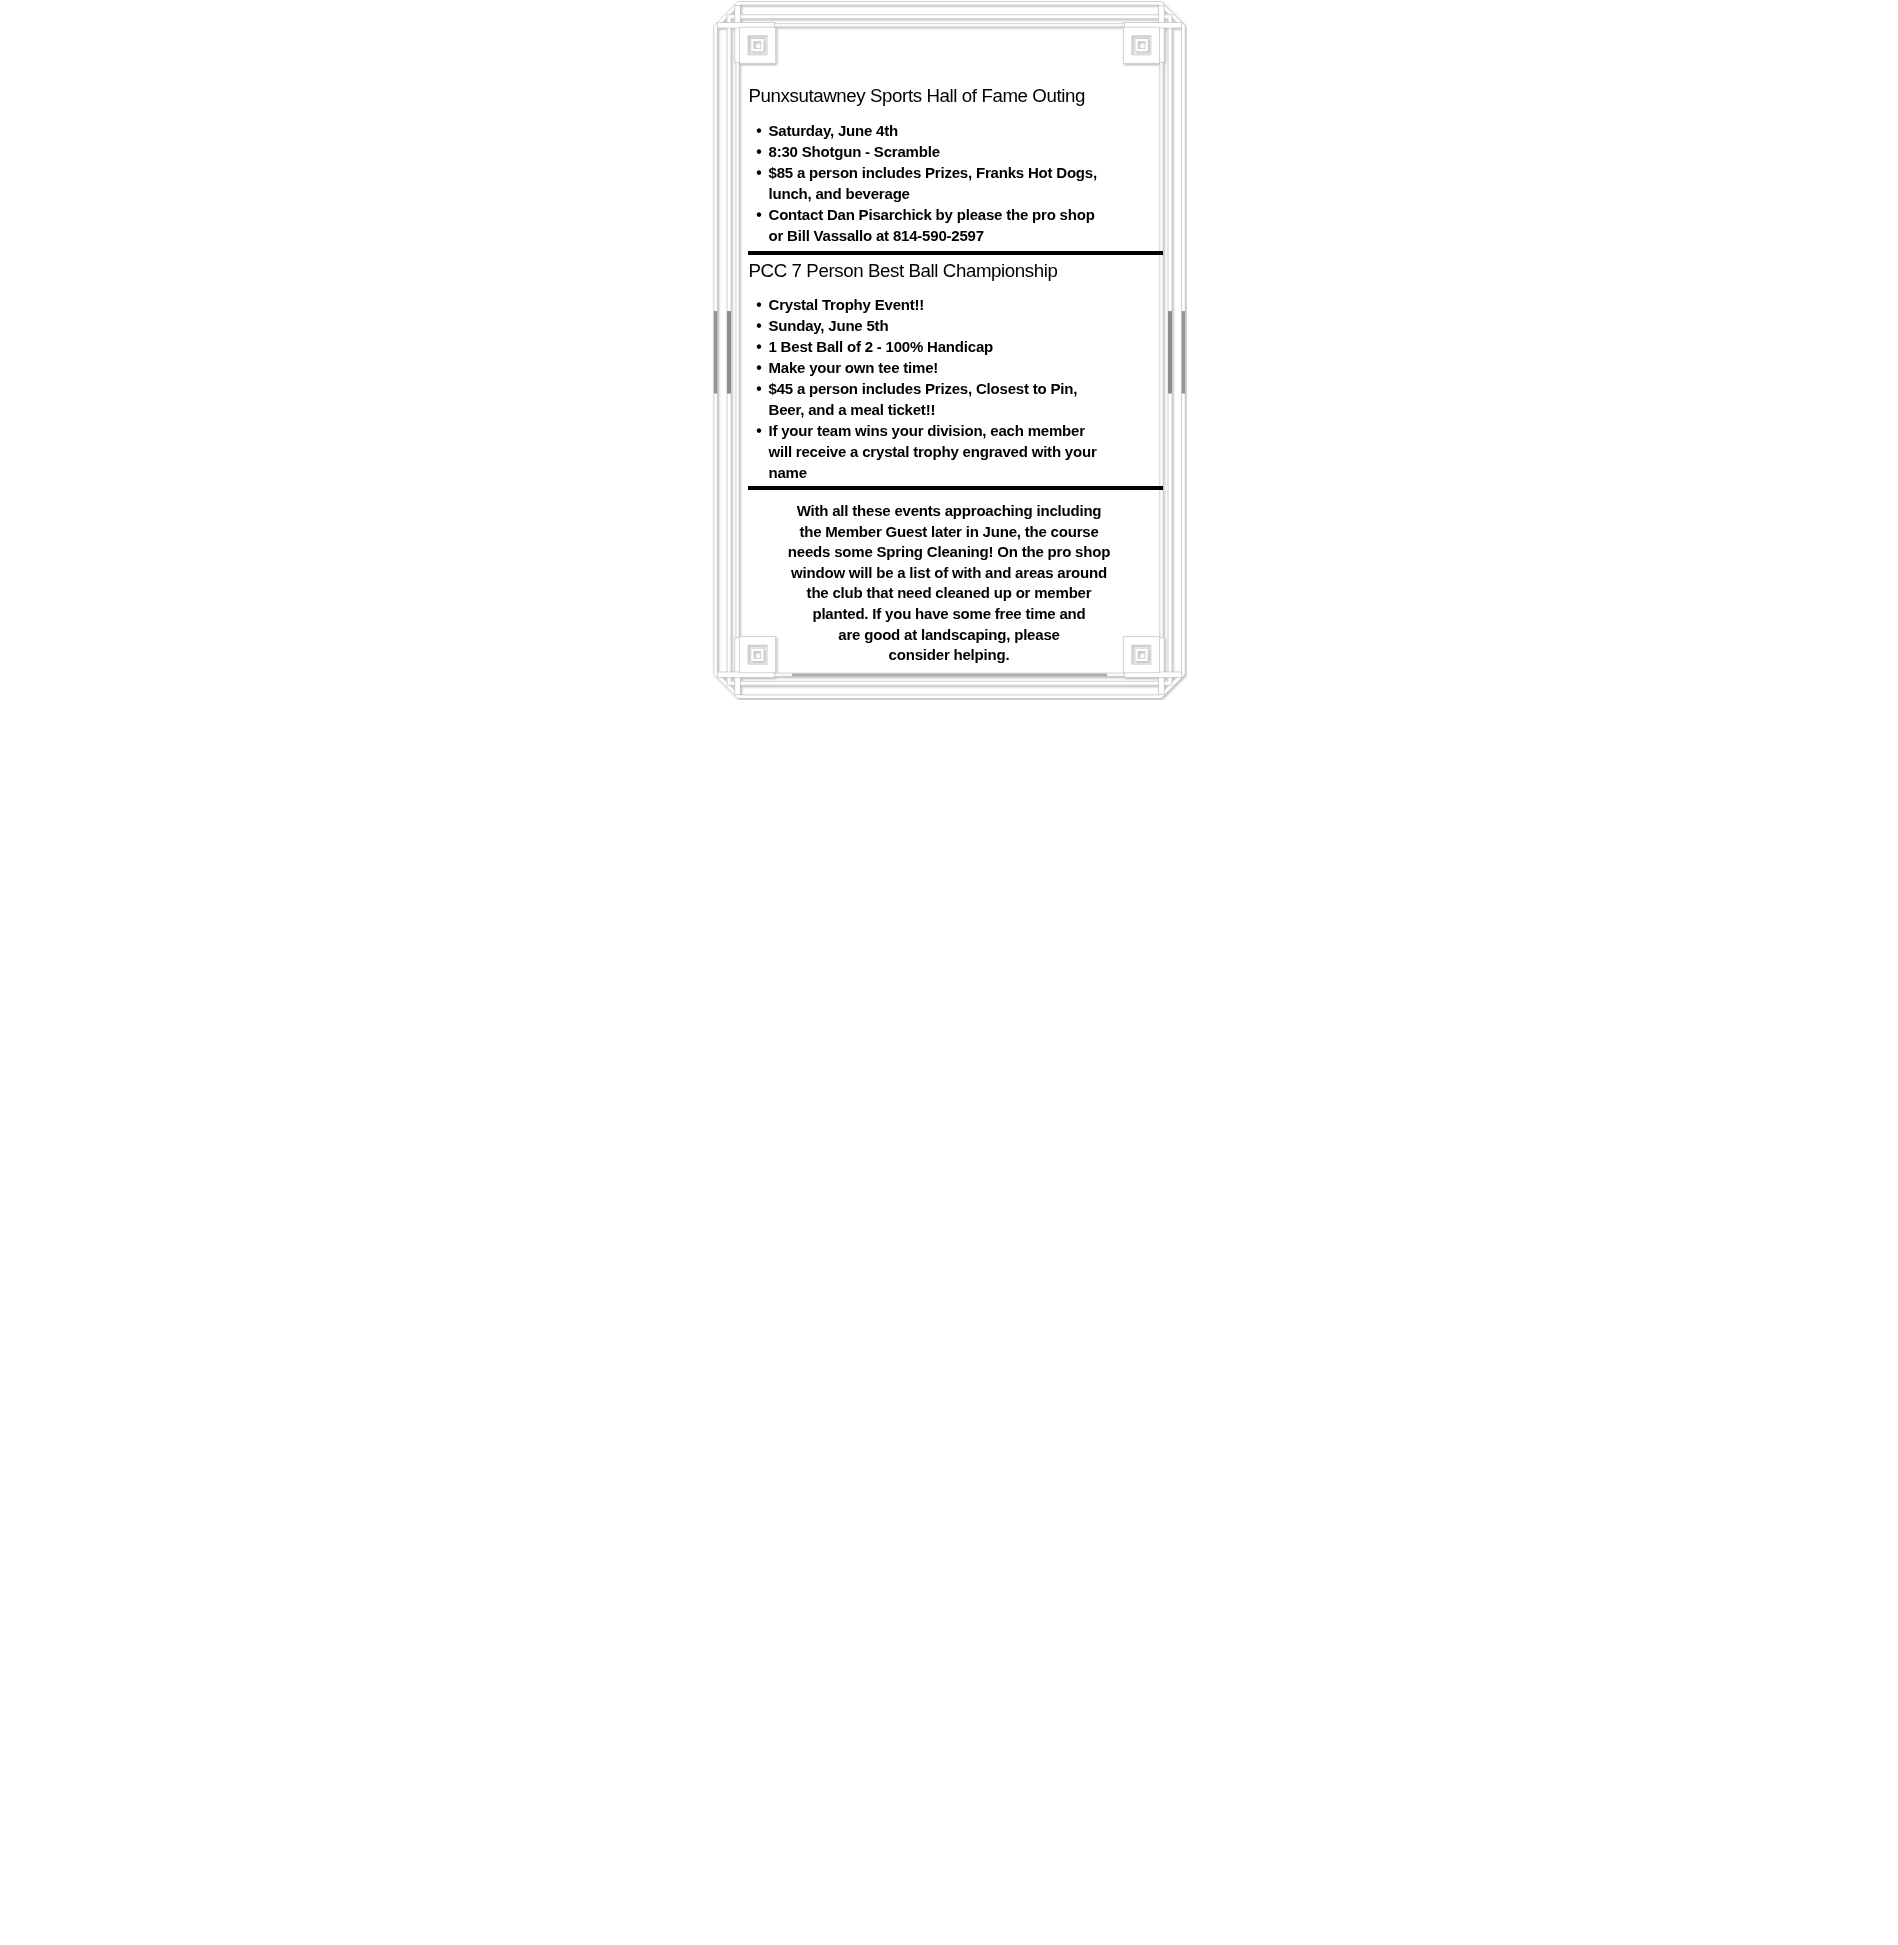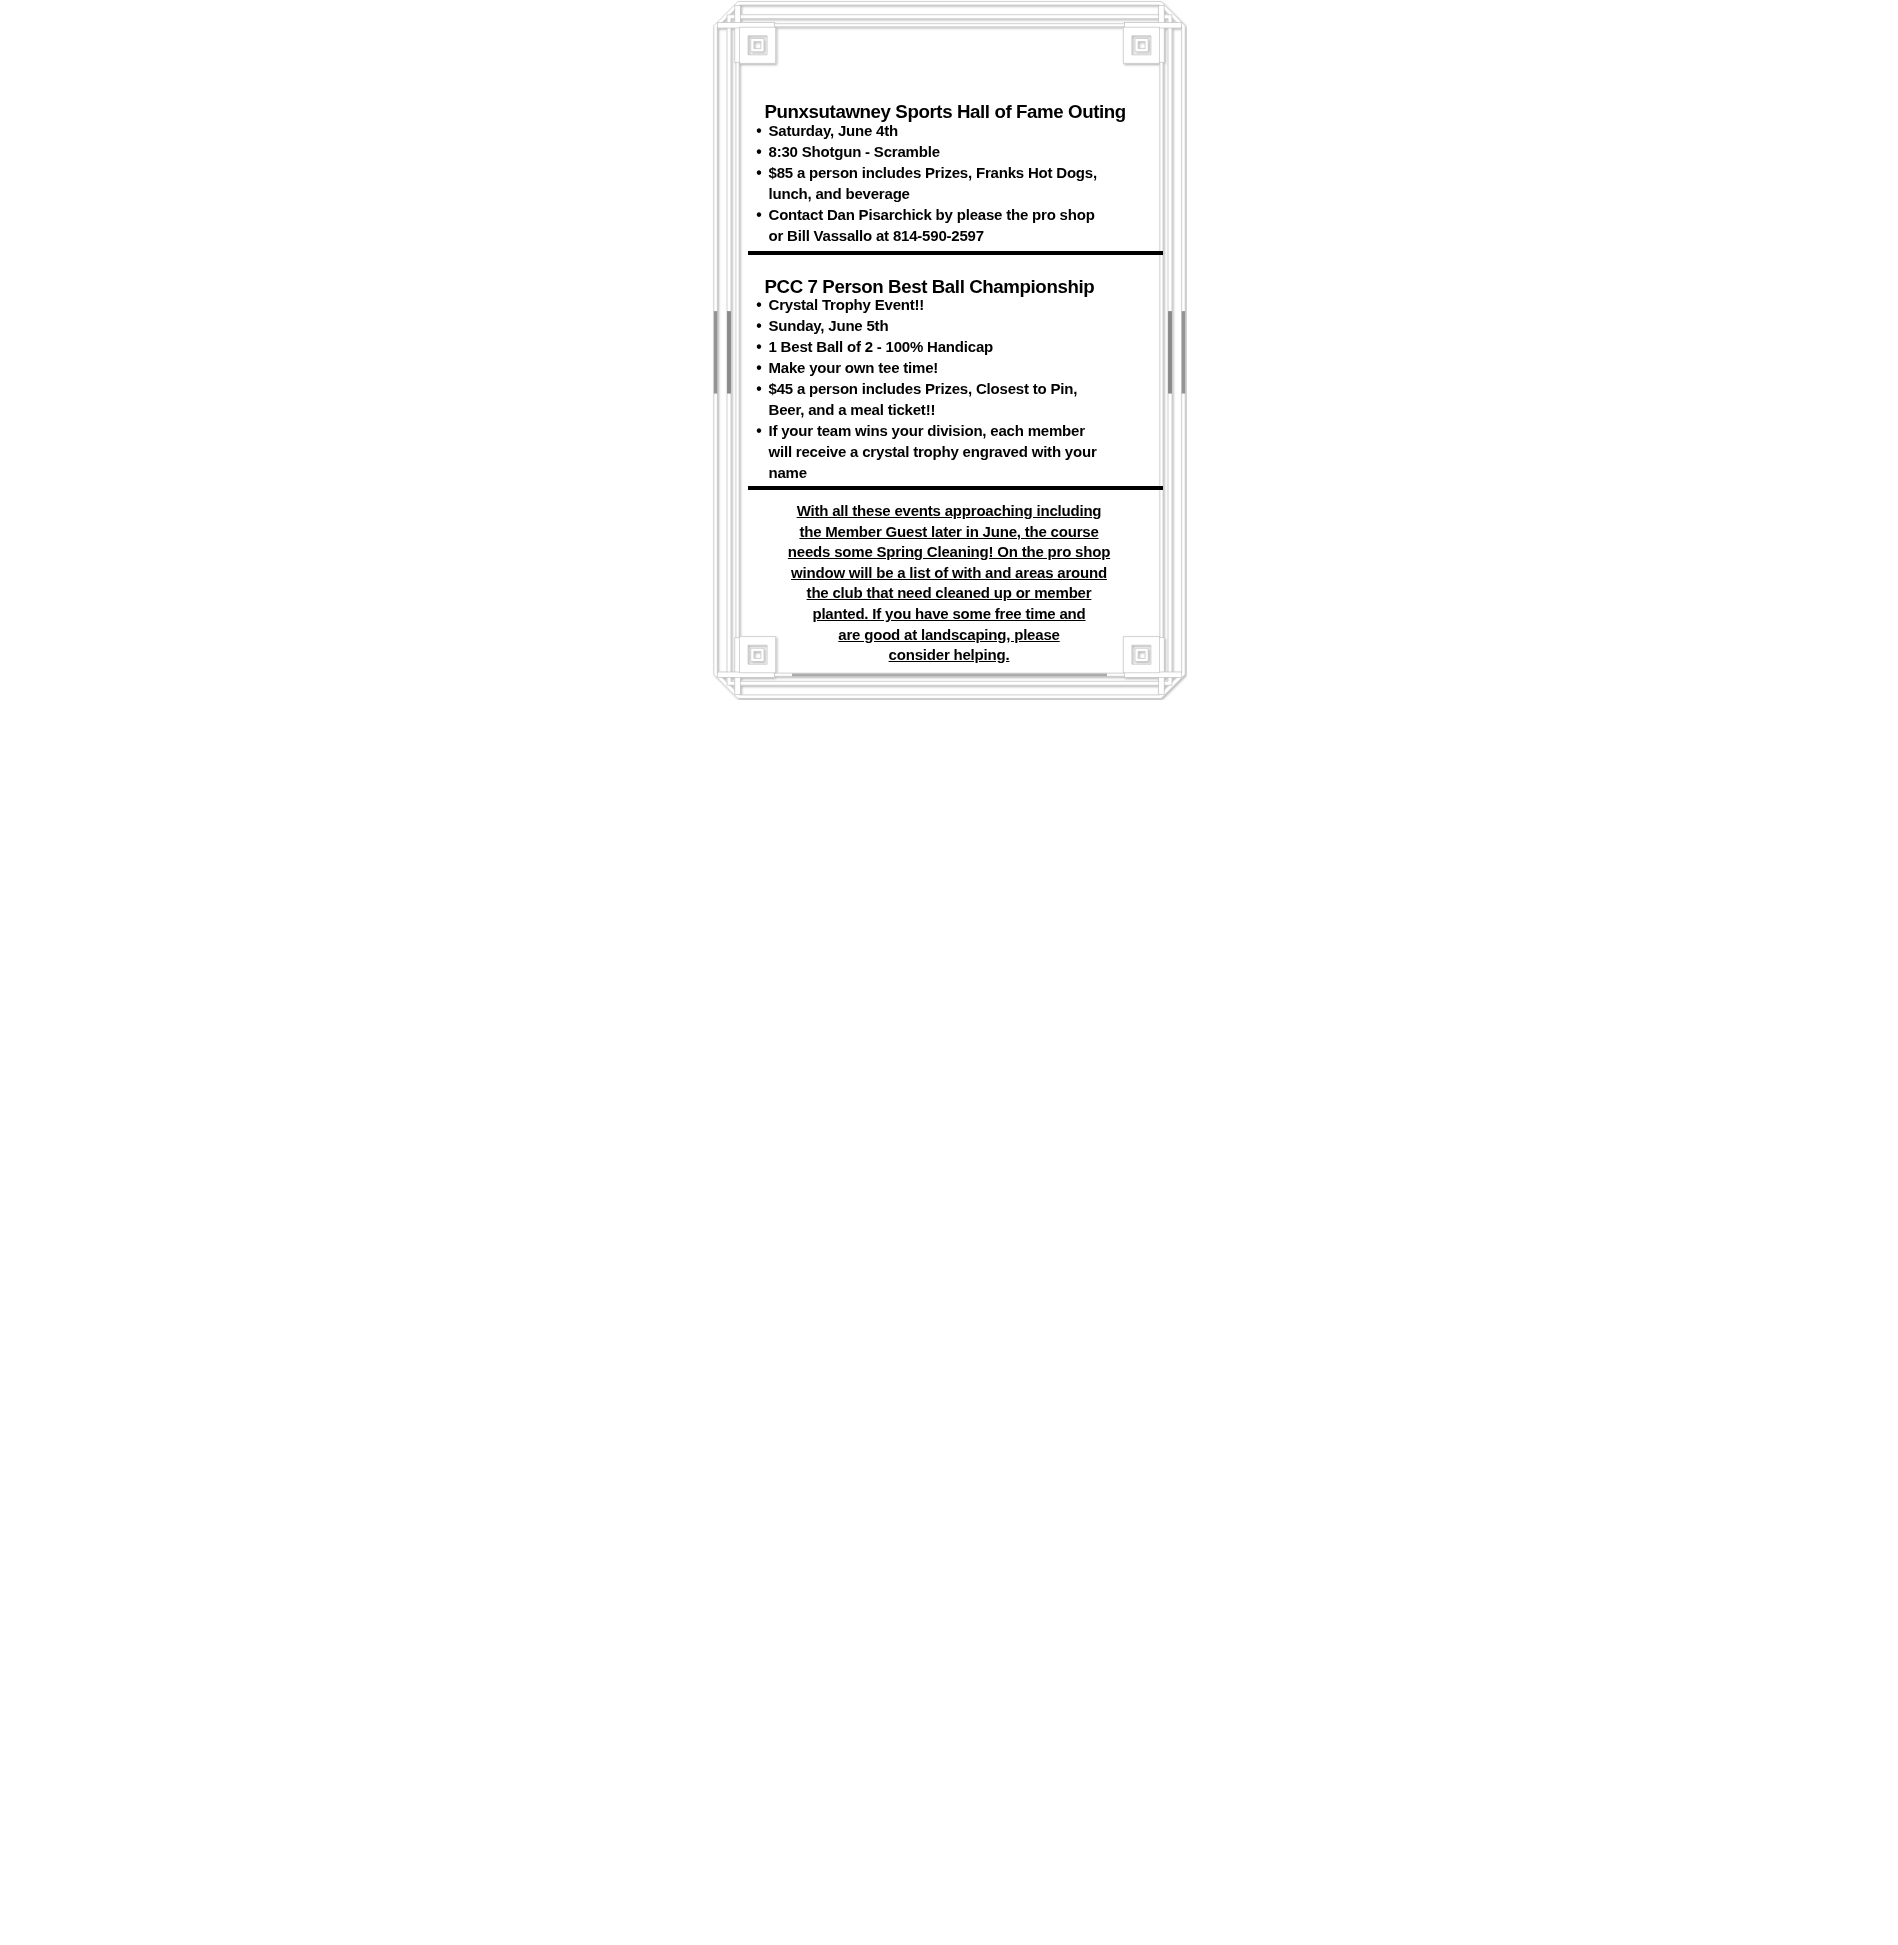--- a/index.html
+++ b/index.html
@@ -9,23 +9,23 @@
     margin:0 auto;
     background:#ffffff;
     overflow:hidden;
     font-family:"Liberation Sans","DejaVu Sans",sans-serif;
     font-weight:700;
     color:#000000;
   }
   .frame{position:absolute;left:0;top:0;}
   .content{position:absolute;left:0;top:0;width:100%;height:100%;}
   .title{
-    position:absolute;left:37px;margin:16px;
+    position:absolute;left:37px;margin:0;
     font-size:18.7px;line-height:22px;letter-spacing:-0.4px;
-    white-space:nowrap;font-weight:700;
+    white-space:nowrap;font-weight:400;
   }
   .t1{top:85px;}
   .t2{top:260px;}
   .list{position:absolute;left:37px;}
   .l1{top:120px;}
   .l2{top:294px;}
   .line{
     position:relative;height:21px;line-height:21px;
     padding-left:20px;white-space:nowrap;
     font-size:15px;letter-spacing:-0.2px;
@@ -35,21 +35,20 @@
     font-size:15.6px;line-height:21px;
   }
   .divider{
     position:absolute;left:36px;width:415px;height:3.5px;
   }
   .d1{top:251px;}
   .d2{top:486px;}
   .closing{
     position:absolute;top:501px;left:43px;width:389px;
     text-align:center;
-    text-decoration:underline;
   }
   .closing .pline{
     height:20.6px;line-height:20.6px;
     font-size:15px;letter-spacing:-0.2px;white-space:nowrap;
   }
 </style>
 </head>
 <body>
 
 <div class="page">

